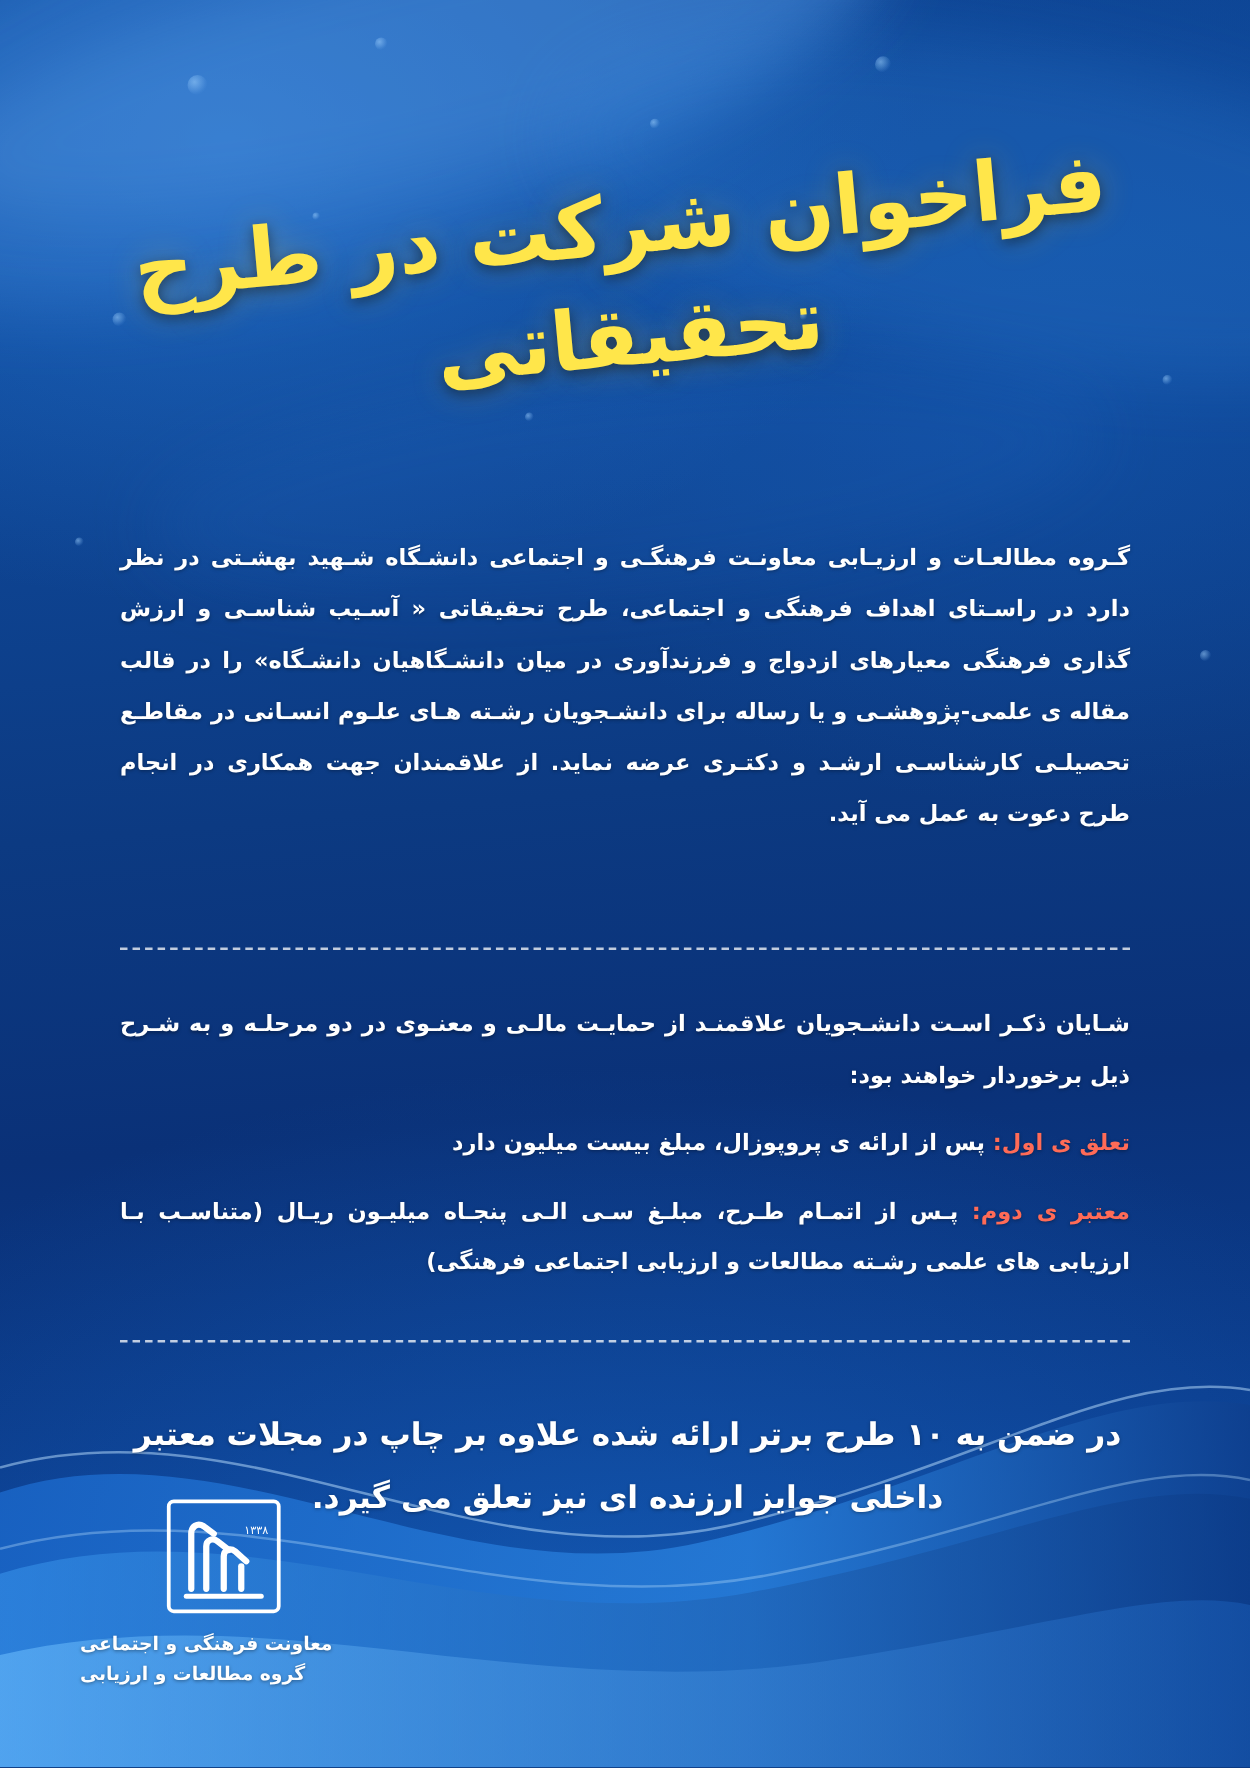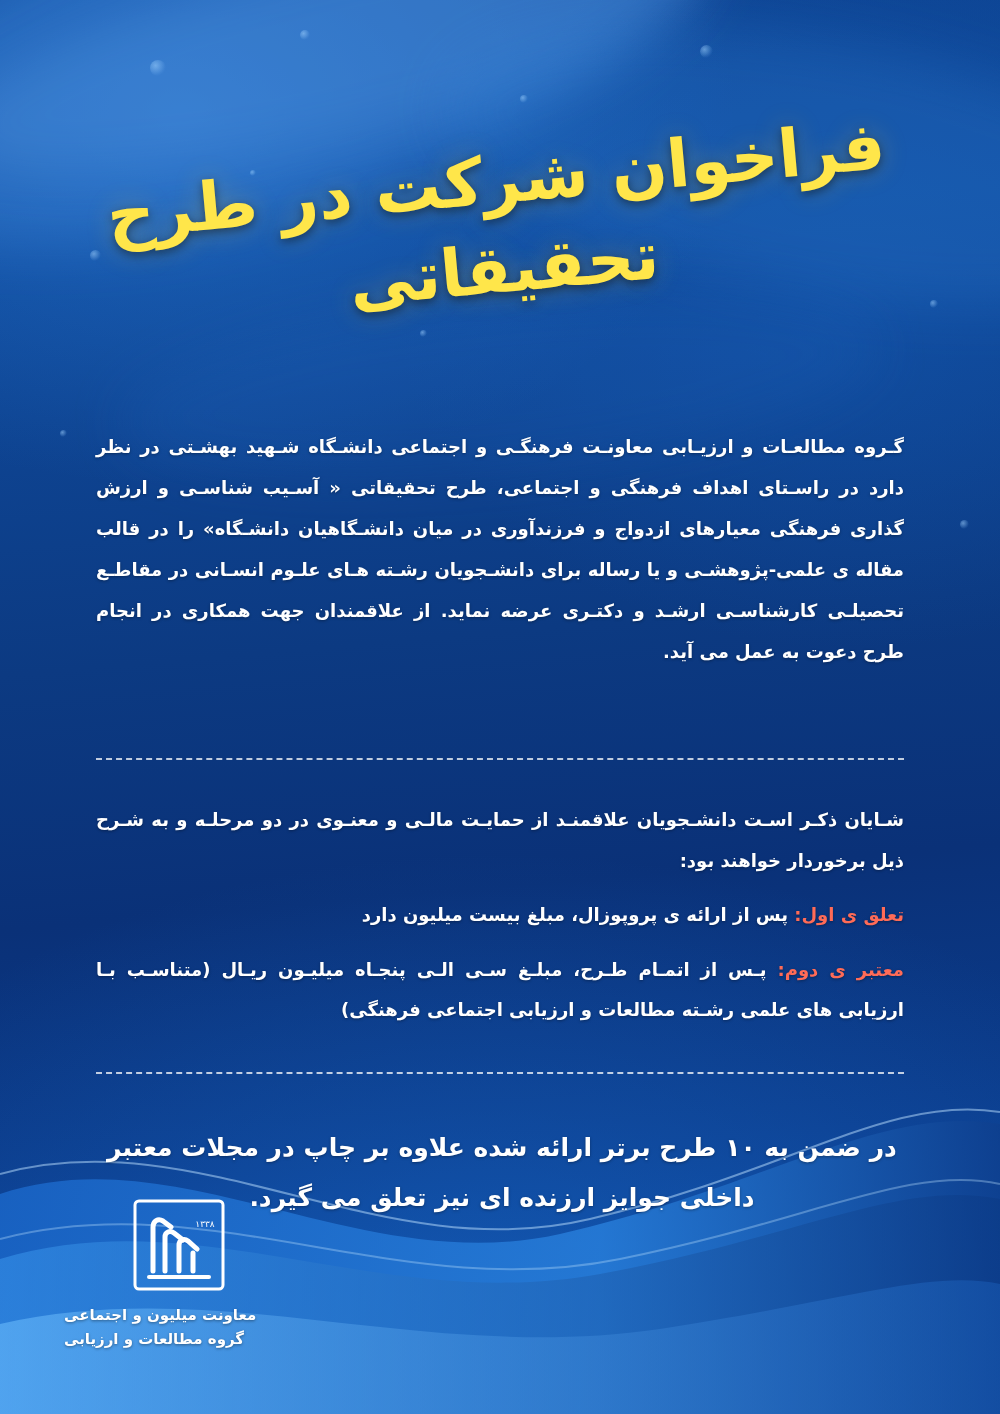--- a/index.html
+++ b/index.html
@@ -239,19 +239,19 @@
           <rect x="4" y="4" width="88" height="88" rx="4" fill="none" stroke="#ffffff" stroke-width="3"></rect>
           <path d="M22 74 L22 30 C22 24 27 21 32 24 L40 30" fill="none" stroke="#ffffff" stroke-width="5" stroke-linecap="round"></path>
           <path d="M34 74 L34 40 C34 35 39 33 43 36 L52 43" fill="none" stroke="#ffffff" stroke-width="5" stroke-linecap="round"></path>
           <path d="M48 74 L48 48 C48 43 53 41 57 44 L66 52" fill="none" stroke="#ffffff" stroke-width="5" stroke-linecap="round"></path>
           <path d="M62 74 L62 56" fill="none" stroke="#ffffff" stroke-width="5" stroke-linecap="round"></path>
           <path d="M18 80 L78 80" stroke="#ffffff" stroke-width="4" stroke-linecap="round"></path>
           <text x="74" y="30" font-size="9" fill="#ffffff" text-anchor="middle" font-family="'DejaVu Sans', sans-serif">۱۳۳۸</text>
         </svg>
       </div>
       <div class="footer-lines">
-        <div>معاونت میلیون و اجتماعی</div>
+        <div>معاونت فرهنگی و اجتماعی</div>
         <div>گروه مطالعات و ارزیابی</div>
       </div>
     </div>
 
   </div>
 </div>
 
 </body></html>

